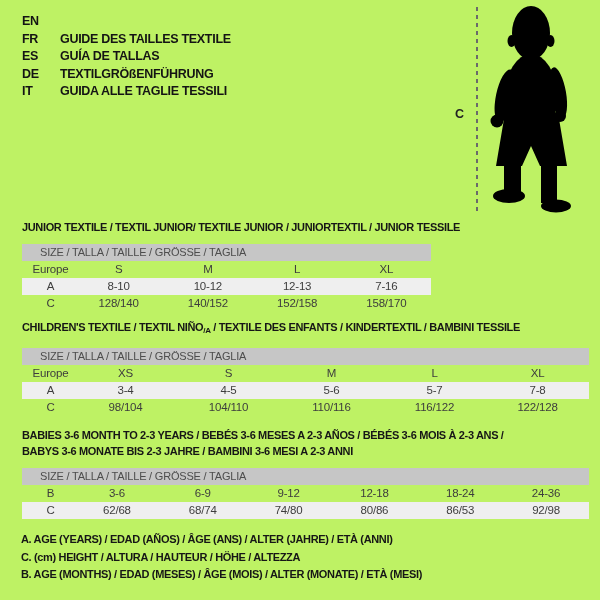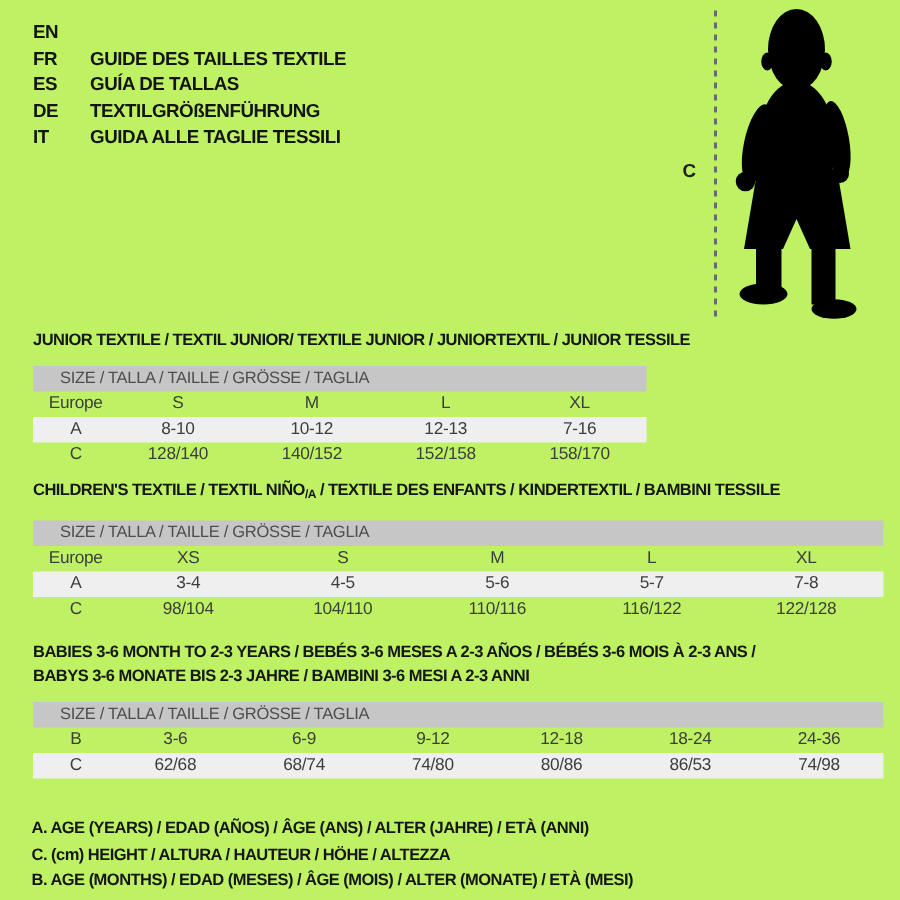--- a/index.html
+++ b/index.html
@@ -38,21 +38,21 @@
     background:#c6c6c6;color:#4d4d4d;
     font-size:11px;letter-spacing:-0.2px;
     padding-left:18px;box-sizing:border-box;
   }
   .t3 .size-bar{margin-top:9px;}
   .row{display:flex;height:17px;line-height:17px;font-size:11.5px;color:#3d3d3d;letter-spacing:-0.2px;}
   .row.alt{background:#efefef;}
   .c0{width:52px;text-align:center;padding-left:5px;box-sizing:border-box;}
   .cc{flex:1;text-align:center;}
   
-  .footnotes{position:absolute;left:21px;top:544px;}
+  .footnotes{position:absolute;left:21px;top:531px;}
   .footnote{
     height:17.5px;line-height:17.5px;
     font-size:11px;font-weight:bold;letter-spacing:-0.35px;
     color:#161616;white-space:nowrap;
   }
 </style>
 </head>
 <body>
 
 <div class="page">
@@ -171,21 +171,21 @@
       <span class="cc">18-24</span>
       <span class="cc">24-36</span>
     </div>
     <div class="row alt">
       <span class="c0">C</span>
       <span class="cc">62/68</span>
       <span class="cc">68/74</span>
       <span class="cc">74/80</span>
       <span class="cc">80/86</span>
       <span class="cc">86/53</span>
-      <span class="cc">74/98</span>
+      <span class="cc">92/98</span>
     </div>
   </div>
 
   <div class="footnotes">
     <div class="footnote">A. AGE (YEARS) / EDAD (AÑOS) / ÂGE (ANS) / ALTER (JAHRE) / ETÀ (ANNI)</div>
     <div class="footnote">C. (cm) HEIGHT / ALTURA / HAUTEUR / HÖHE / ALTEZZA</div>
     <div class="footnote">B. AGE (MONTHS) / EDAD (MESES) / ÂGE (MOIS) / ALTER (MONATE) / ETÀ (MESI)</div>
   </div>
 
 </div>

